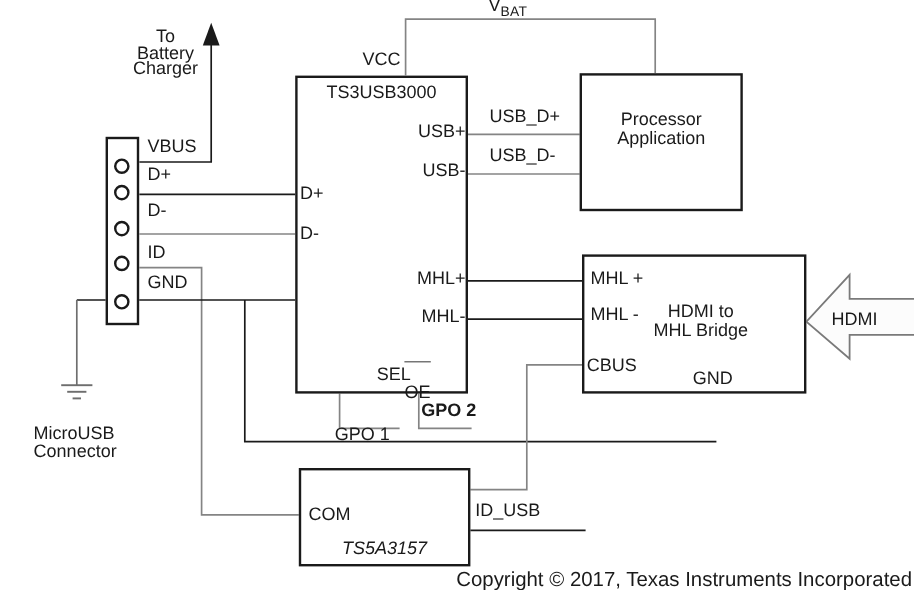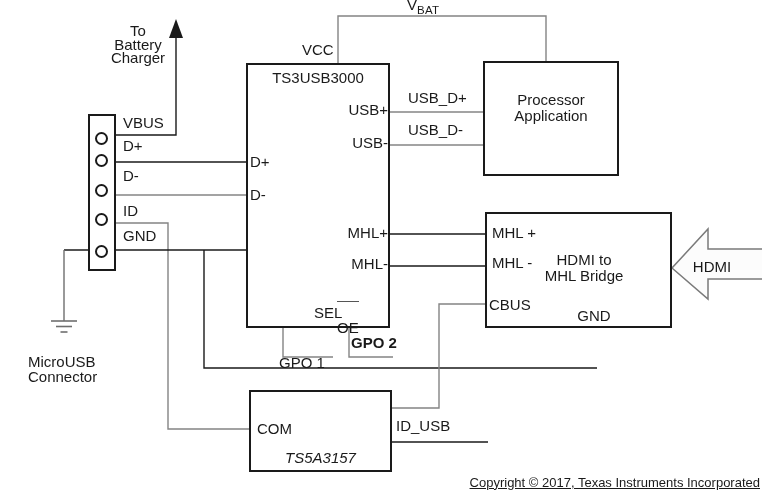--- a/index.html
+++ b/index.html
@@ -10,21 +10,21 @@
   #wires{position:absolute;left:0;top:0;z-index:1;}
   .box{position:absolute;border:2px solid #1a1a1a;background:#ffffff;box-sizing:border-box;z-index:2;}
   .pin-circle{position:absolute;width:9px;height:9px;border:2px solid #1a1a1a;border-radius:50%;background:#fff;}
   .lbl{position:absolute;z-index:3;font-size:15px;line-height:15px;white-space:nowrap;color:#1a1a1a;}
   .ctr{text-align:center;}
   .rt{text-align:right;}
   .tight{line-height:13.5px;}
   .blk{line-height:16px;}
   .overline-span{display:inline-block;border-top:1.5px solid #555;padding-top:18px;}
   .sub{font-size:11.5px;position:relative;top:4px;letter-spacing:0.3px;}
-  .copyright{font-size:13px;line-height:13px;text-decoration:underline;}
+  .copyright{font-size:17px;line-height:13px;}
 </style>
 </head>
 <body>
 
 <div id="canvas">
 
   <svg id="wires" width="762" height="492" viewBox="0 0 762 492">
 
     <path d="M116 135 H176 V37" fill="none" stroke="#1a1a1a" stroke-width="1.4"></path>
     <polygon points="169,38 183,38 176,19" fill="#1a1a1a"></polygon>

